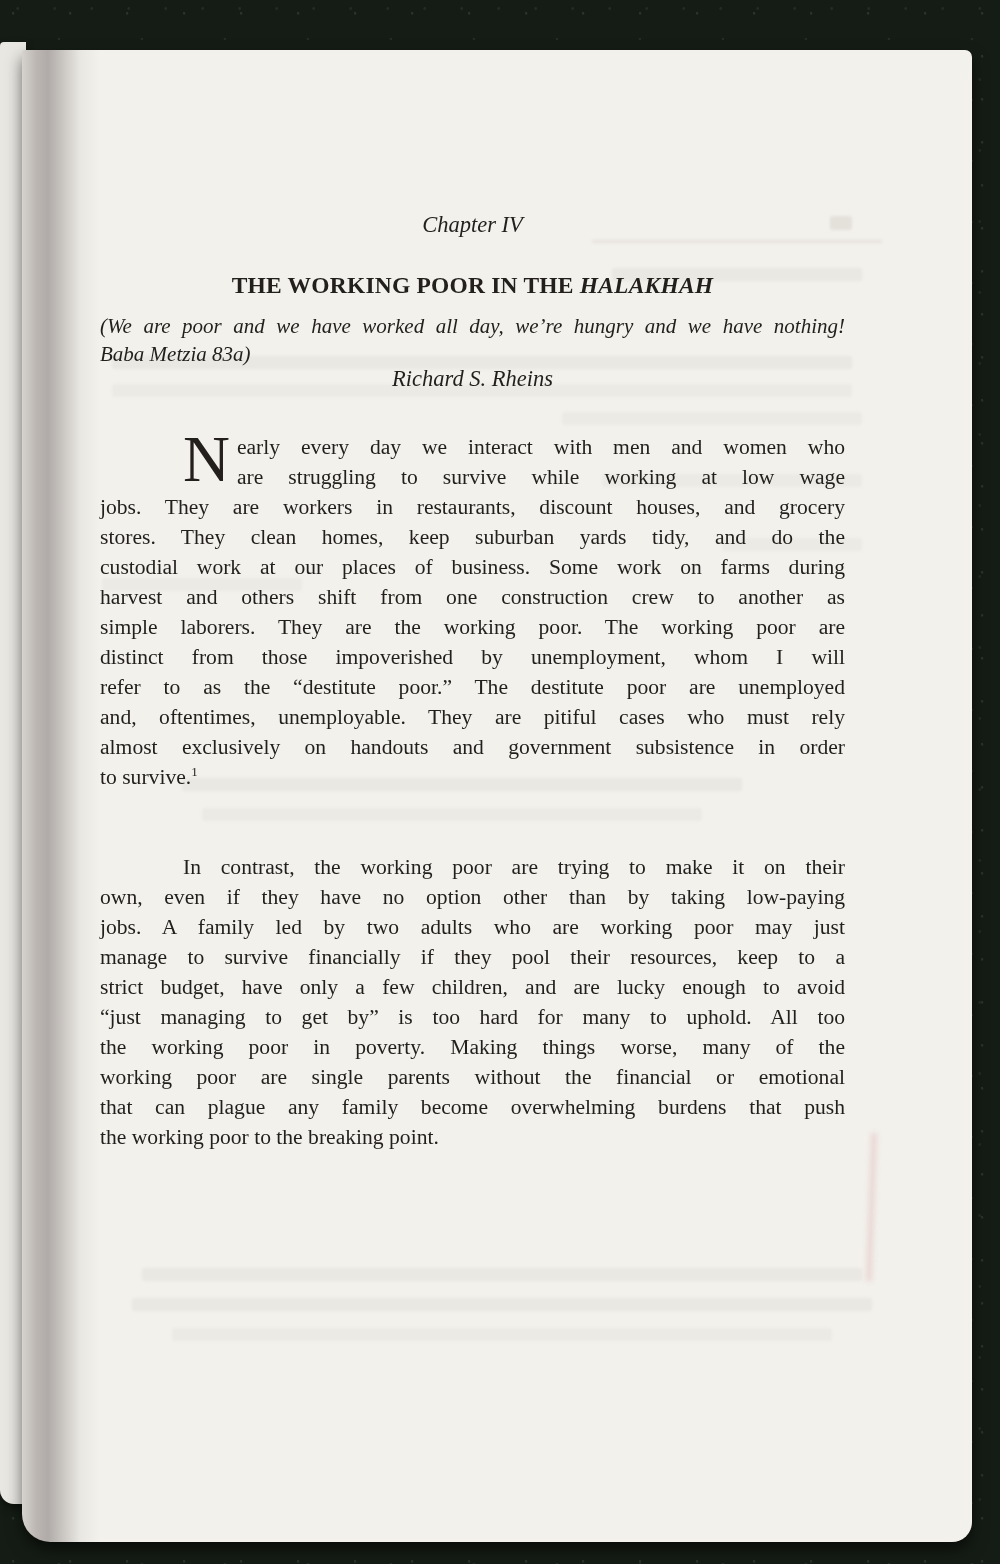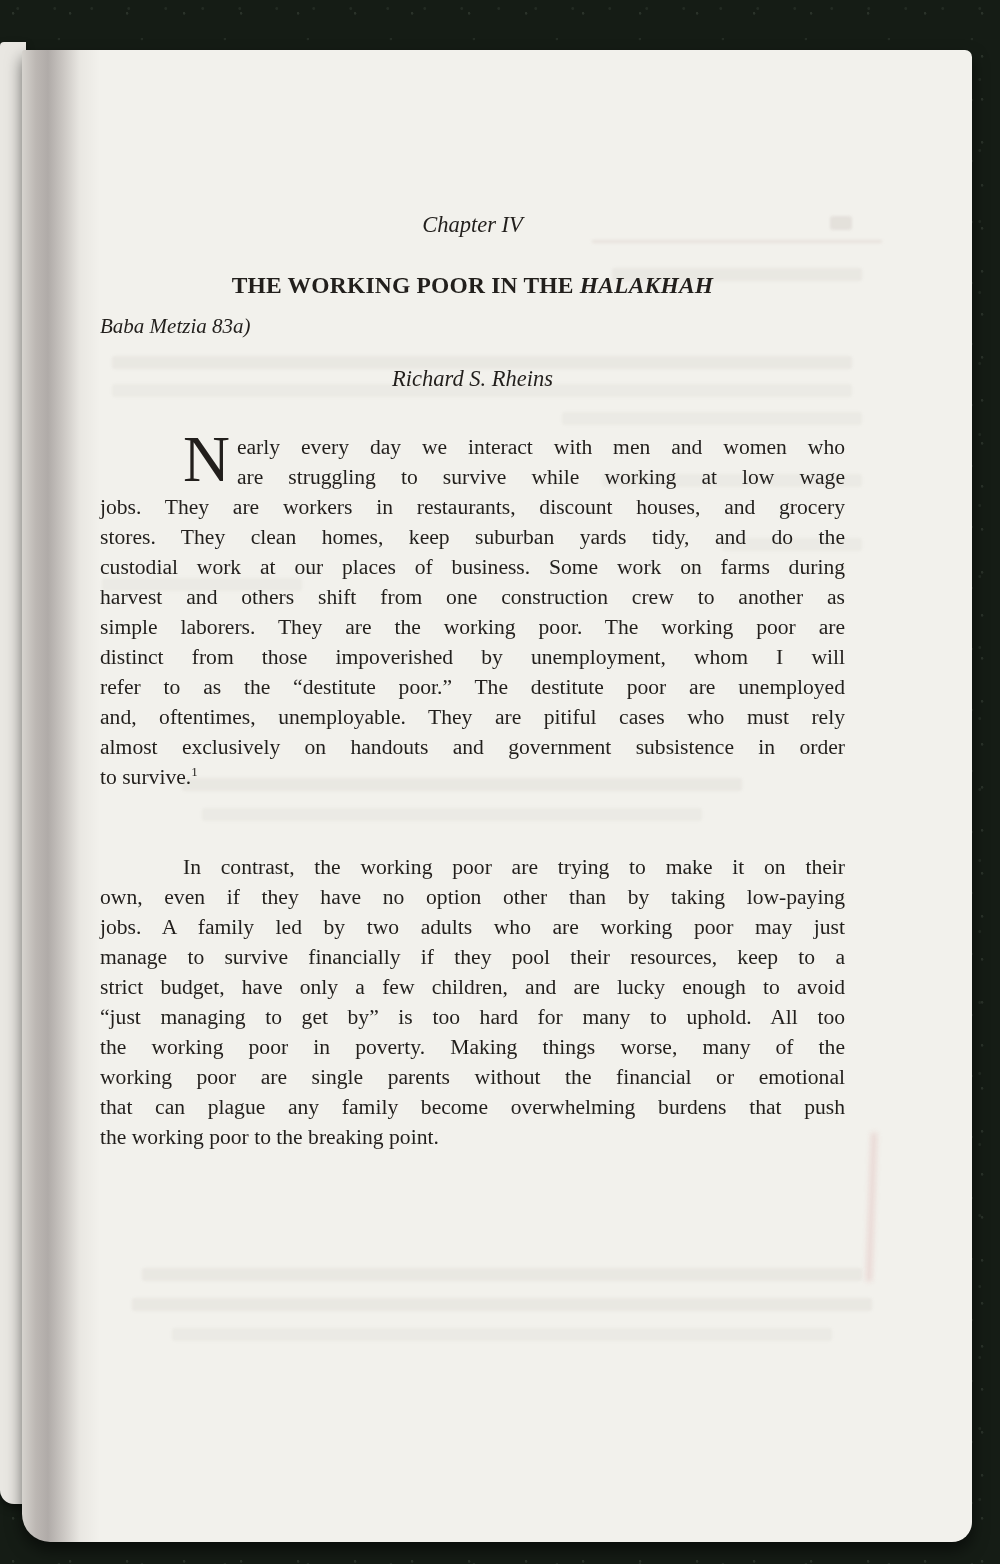--- a/index.html
+++ b/index.html
@@ -80,20 +80,21 @@
 
   <div class="content">
 
     <div class="block center chapter" style="top:162px;">Chapter IV</div>
 
     <div class="block center title" style="top:222px;">
       <span>THE WORKING POOR IN THE </span><span class="ital">HALAKHAH</span>
     </div>
 
     <div class="block epigraph" style="top:262px;">
+      <div class="jfull">(We are poor and we have worked all day, we’re hungry and we have nothing!</div>
       <div>Baba Metzia 83a)</div>
     </div>
 
     <div class="block center author" style="top:316px;font-style:italic;">Richard S. Rheins</div>
 
     <div class="block para" style="top:382px;">
       <span class="dropcap">N</span>
       <div class="jl">early every day we interact with men and women who</div>
       <div class="jl">are struggling to survive while working at low wage</div>
       <div class="jl">jobs. They are workers in restaurants, discount houses, and grocery</div>

